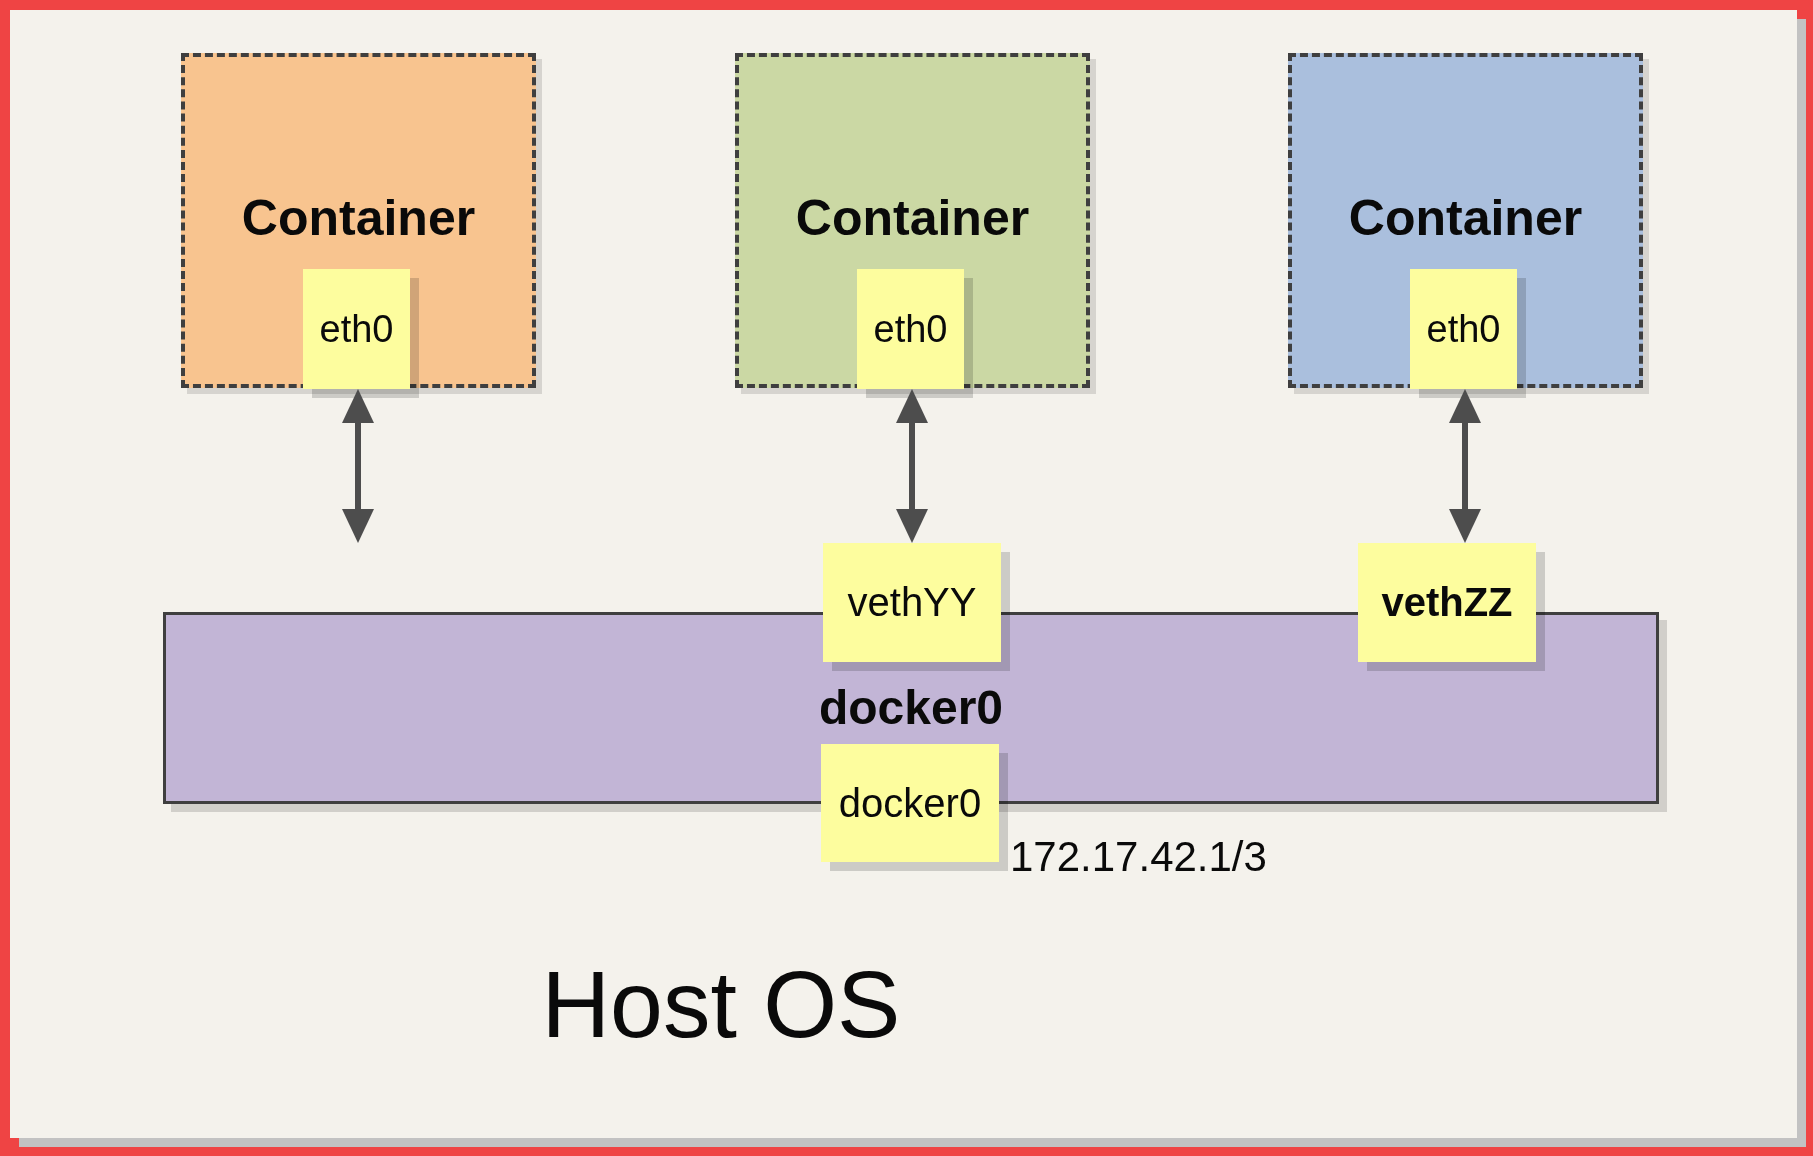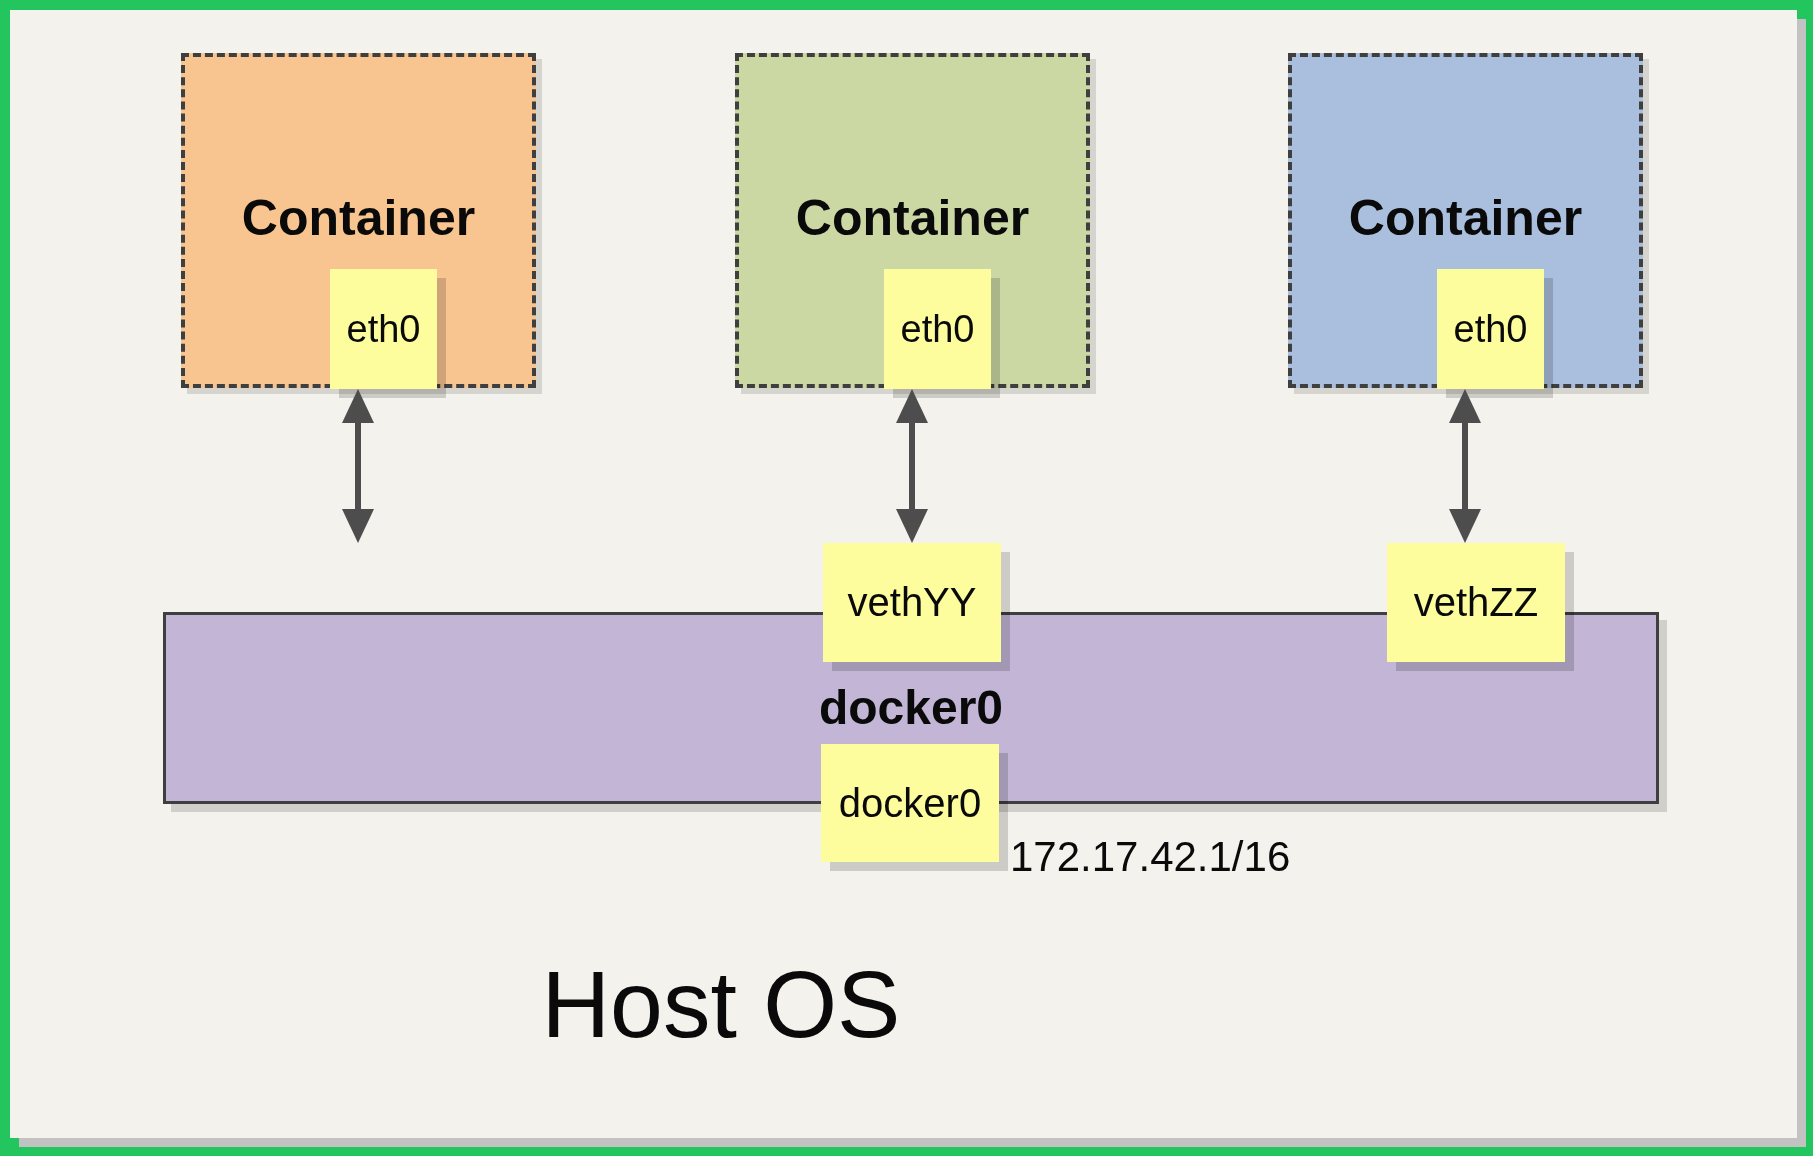--- a/index.html
+++ b/index.html
@@ -3,21 +3,21 @@
 <meta charset="utf-8">
 <style>
   * { margin: 0; padding: 0; box-sizing: border-box; }
   html, body { background: #000; }
   body { font-family: "Liberation Sans", sans-serif; }
 
   .stage {
     position: relative;
     width: 1813px;
     height: 1156px;
-    background: #22c55e;
+    background: #ef4444;
     overflow: hidden;
   }
 
   .page {
     position: absolute;
     left: 10px; top: 10px;
     width: 1787px; height: 1128px;
     background: #F4F2EC;
     box-shadow: 9px 9px 0 #C2C2C2;
   }
@@ -53,30 +53,29 @@
     display: flex;
     align-items: center;
     justify-content: center;
     color: #0A0A0A;
     z-index: 3;
   }
   .eth-box {
     left: 118px; top: 212px;
     width: 107px; height: 120px;
     font-size: 38px;
-    margin-left: 27px;
   }
   .veth-box {
     top: 543px;
     width: 178px; height: 119px;
     font-size: 40px;
   }
   .veth-box.v1 { left: 270px; }
   .veth-box.v2 { left: 823px; }
-  .veth-box.v3 { left: 1387px; }
+  .veth-box.v3 { left: 1358px; font-weight: bold; }
   .docker0-box {
     left: 821px; top: 744px;
     width: 178px; height: 118px;
     font-size: 40px;
   }
 
   
   .arrow {
     position: absolute;
     top: 385px;
@@ -175,16 +174,16 @@
   <div class="note veth-box v2">
     <span>vethYY</span>
   </div>
   <div class="note veth-box v3">
     <span>vethZZ</span>
   </div>
 
   <div class="note docker0-box">
     <span>docker0</span>
   </div>
-  <div class="ip-label">172.17.42.1/16</div>
+  <div class="ip-label">172.17.42.1/3</div>
 
   <div class="host-label">Host OS</div>
 </div>
 
 </body></html>

